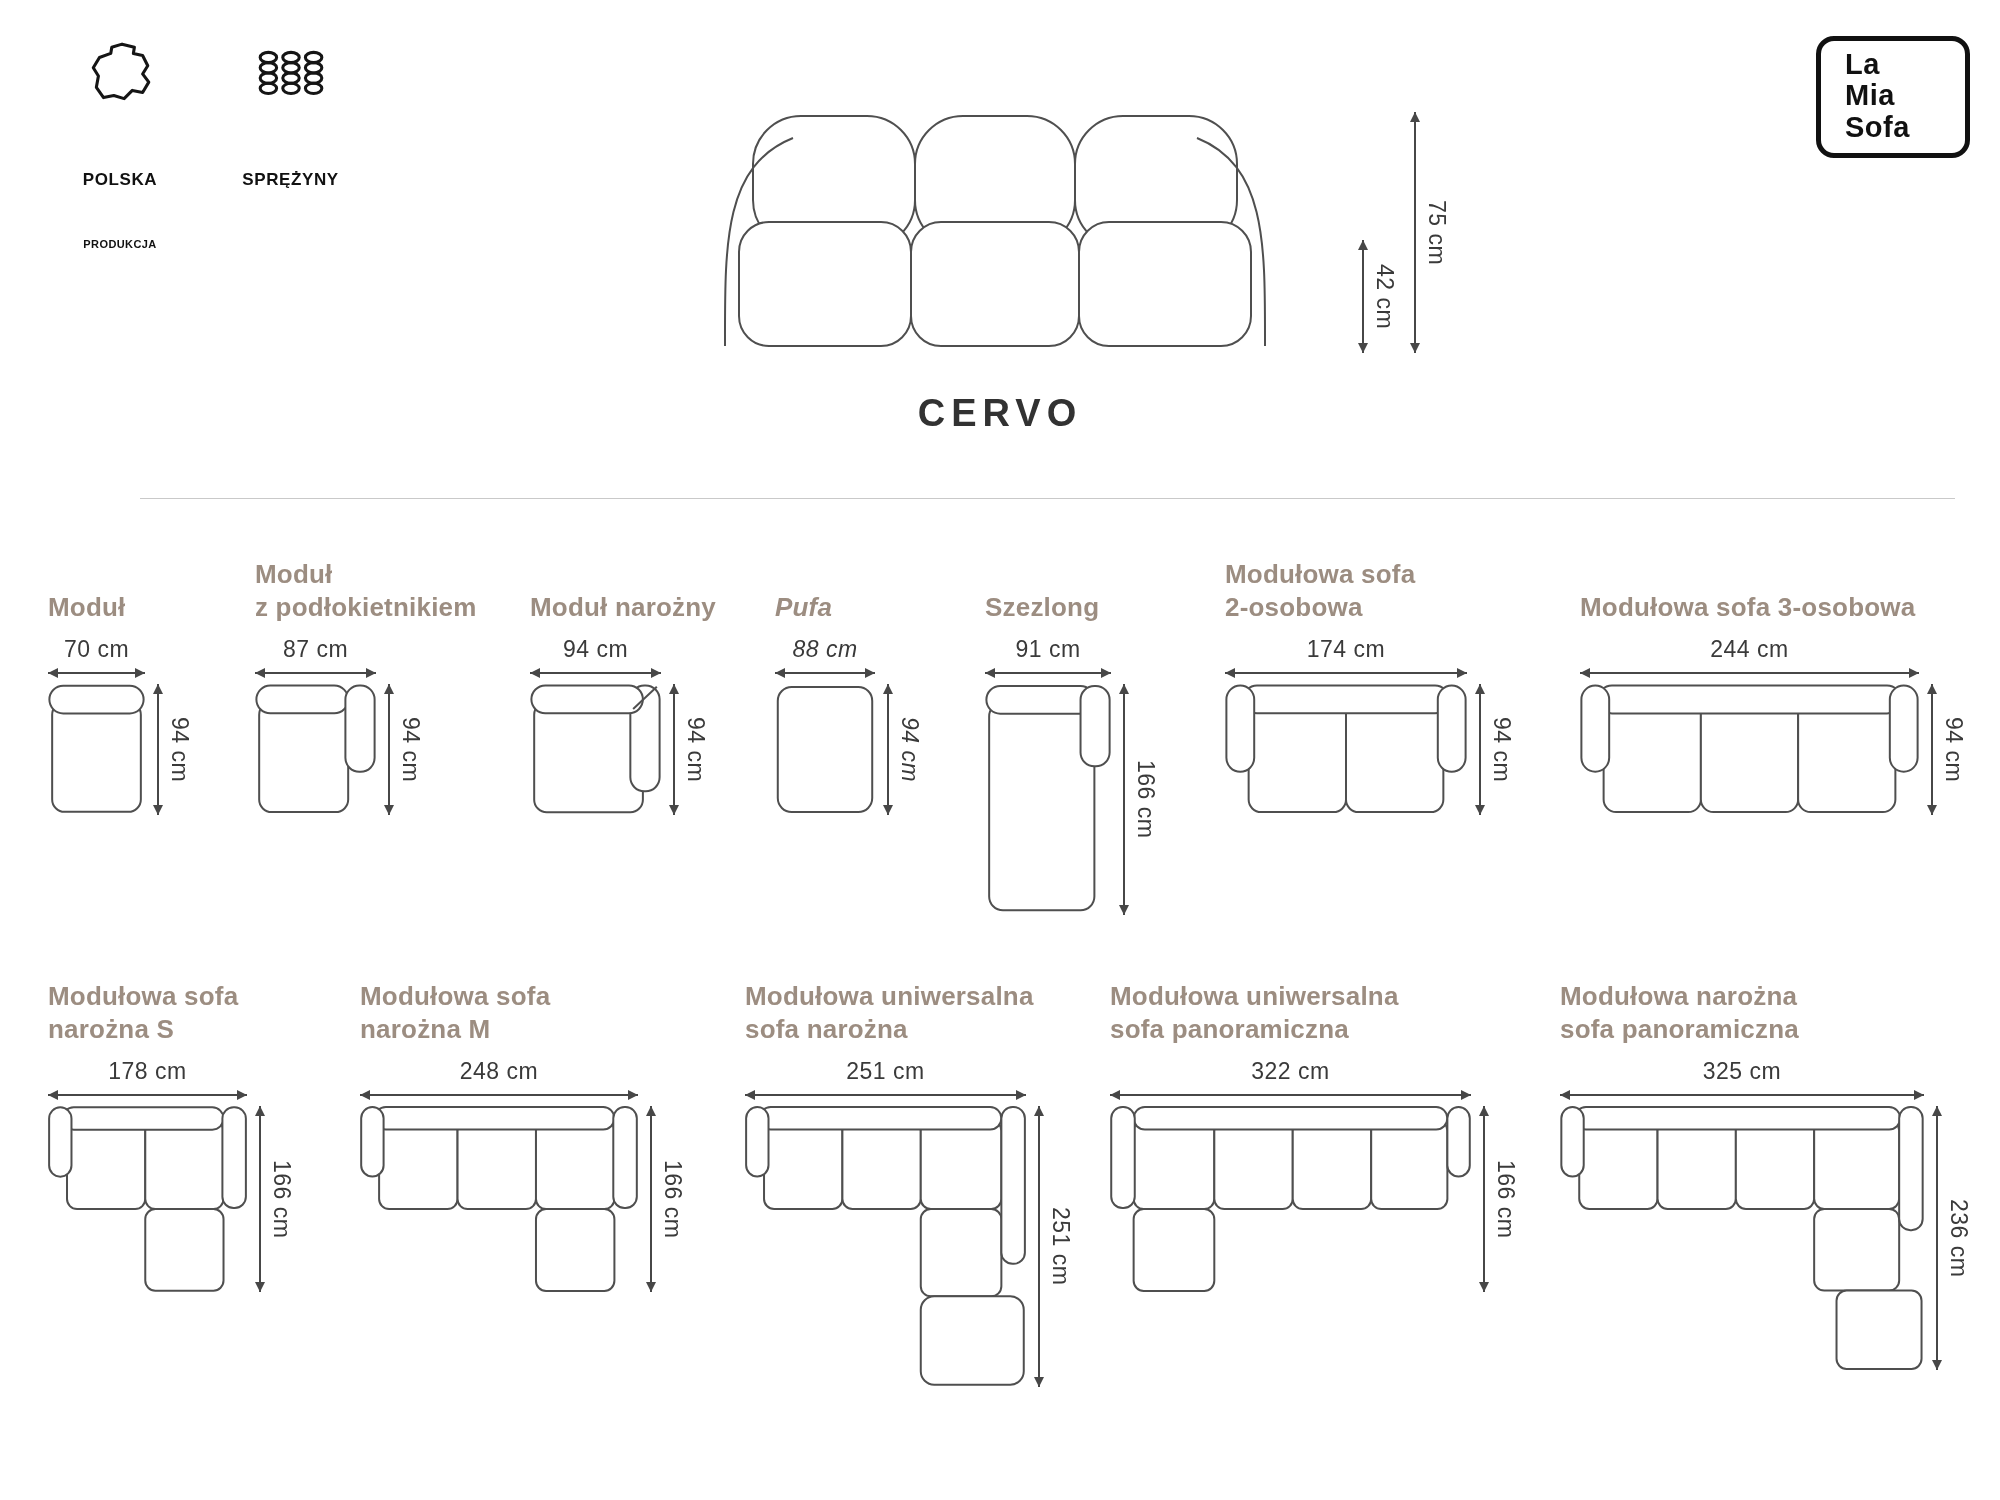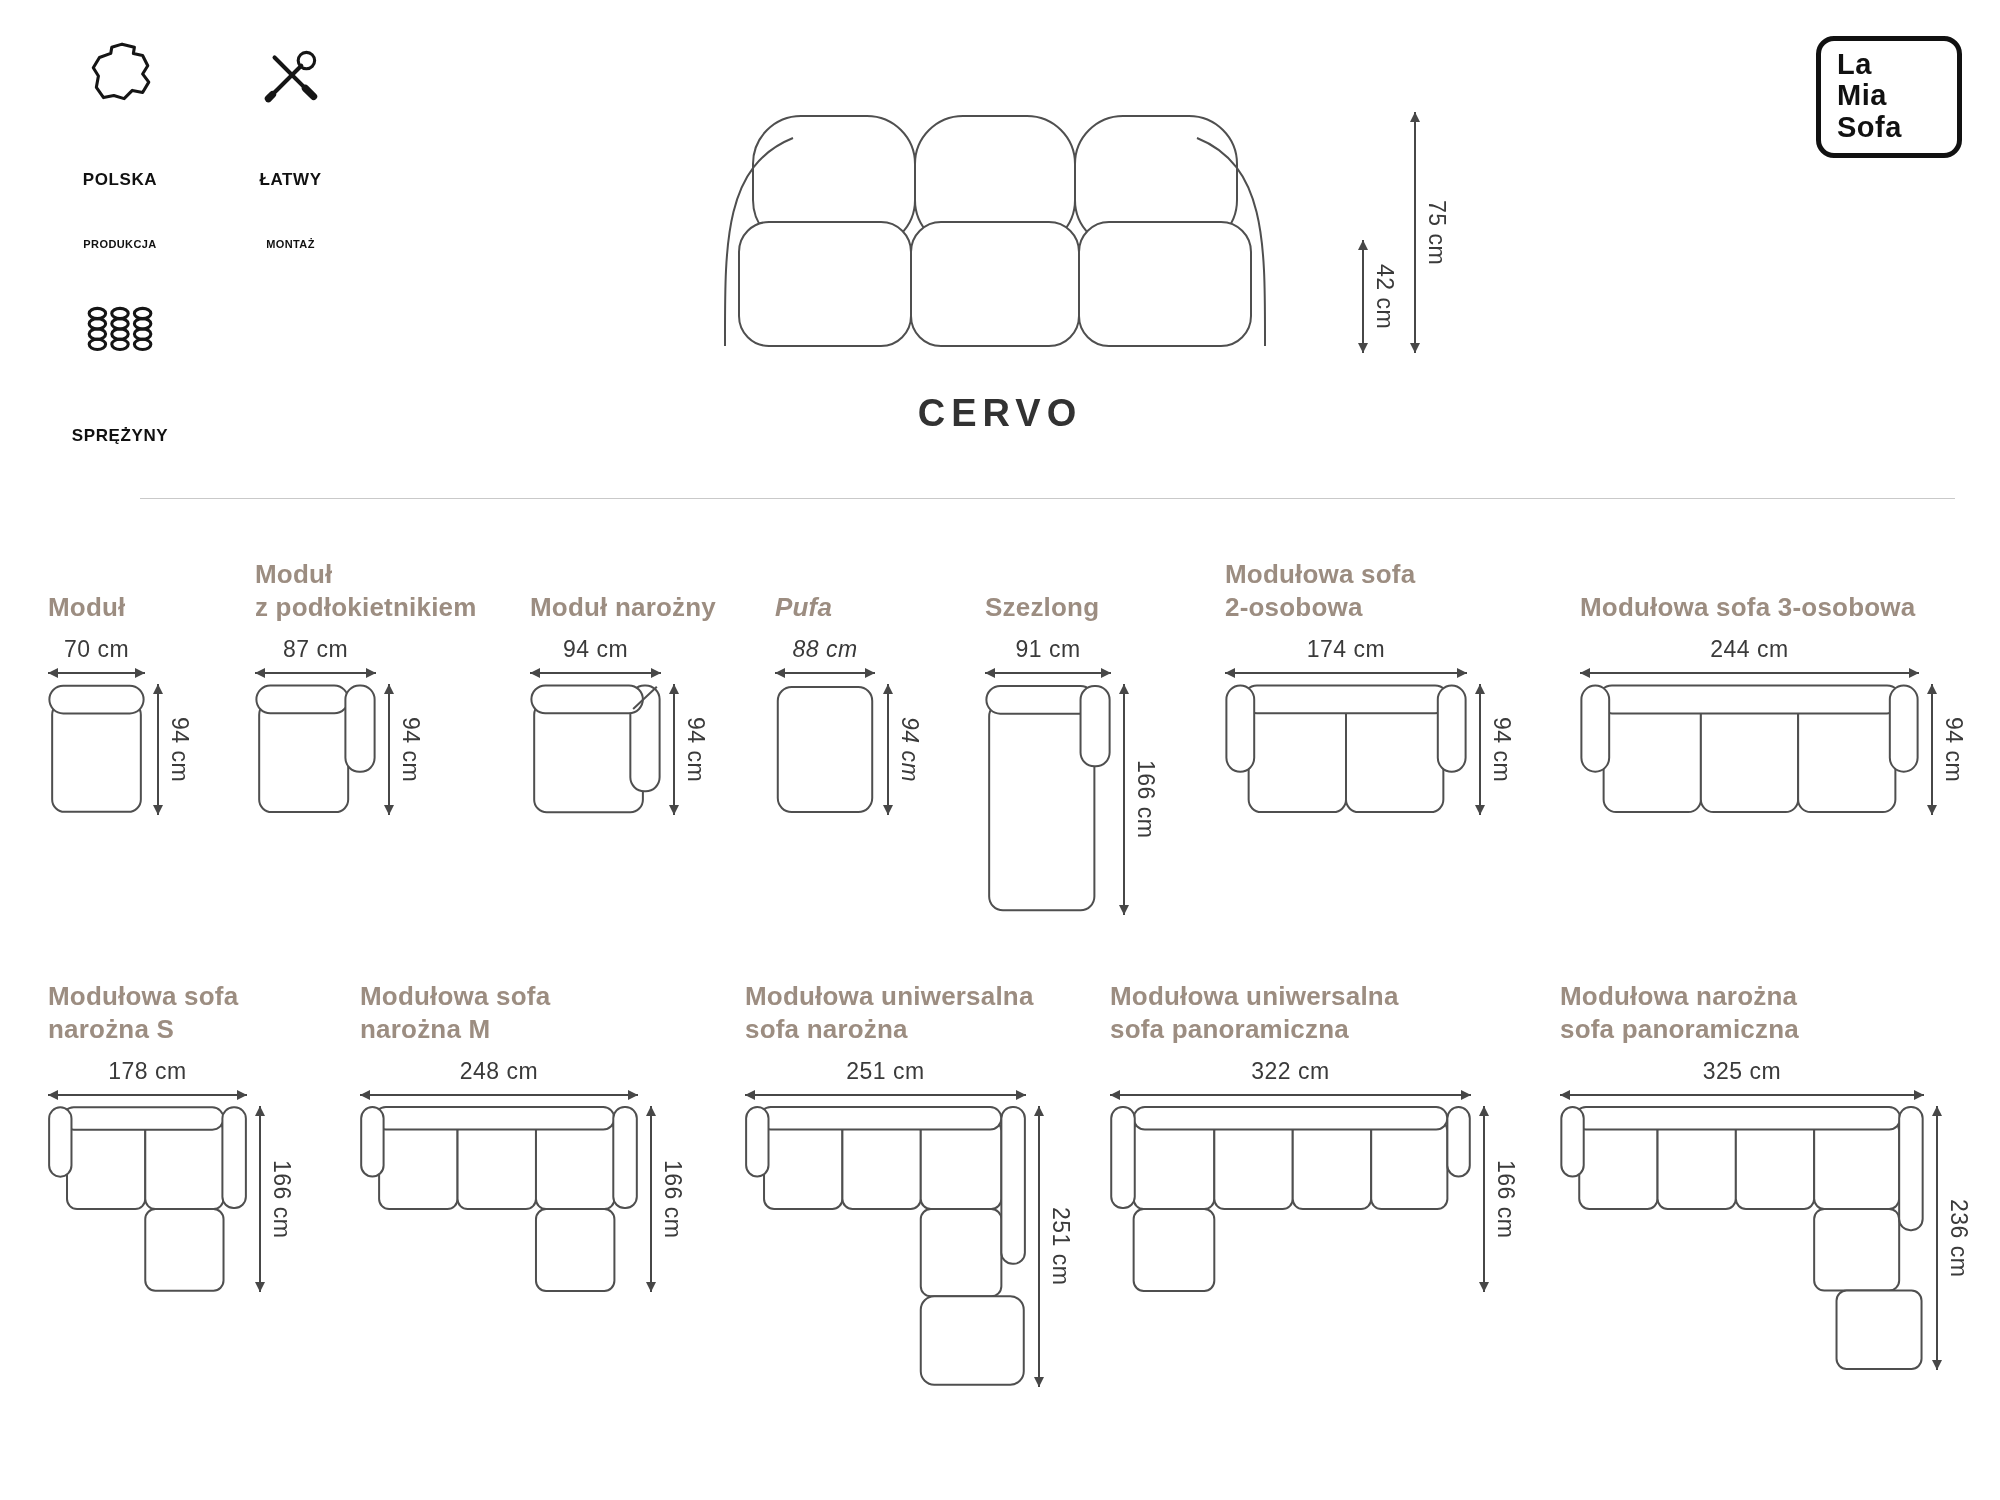--- a/index.html
+++ b/index.html
@@ -11,21 +11,21 @@
           grid-template-columns:150px 175px;column-gap:8px;row-gap:40px;}
   .badge{display:flex;flex-direction:column;align-items:center;text-align:center;gap:44px;}
   .badge-icon{height:84px;display:flex;align-items:center;justify-content:center;}
   .badge-icon svg{stroke:#151515;fill:none;stroke-width:3;stroke-linecap:round;stroke-linejoin:round;}
   .badge-title{margin-top:8px;font-size:17px;font-weight:700;letter-spacing:.6px;color:#111;white-space:nowrap;}
   .badge-sub{margin-top:4px;font-size:11px;font-weight:700;letter-spacing:.4px;color:#111;white-space:nowrap;}
   .badge--small-title .badge-title{font-size:12.5px;margin-top:6px;}
 
   
   .logo{position:absolute;left:1816px;top:36px;width:112px;border:5px solid #111;
-        border-radius:18px;padding:8px 8px 10px 16px;background:#fff;}
+        border-radius:18px;padding:8px 8px 10px 24px;background:#fff;}
   .logo-line{font-size:29px;font-weight:800;line-height:1.08;color:#111;letter-spacing:.5px;}
 
   
   .hero-svg{position:absolute;left:695px;top:106px;}
   .hero-svg rect,.hero-svg path{stroke:#4f4f4f;stroke-width:2;fill:#fff;vector-effect:non-scaling-stroke;}
   .hero-svg path{fill:none;}
   .hero-name{position:absolute;left:700px;top:392px;width:600px;text-align:center;
              font-size:38px;font-weight:600;letter-spacing:6px;color:#323232;}
 
   
@@ -72,33 +72,20 @@
         <svg width="78" height="74" viewBox="0 0 72 72">
           <path d="M28,8 L38,5 L50,8 L49,14 L58,16 L63,26 L58,34 L64,42 L58,52 L48,50 L40,58 L30,55 L20,57 L13,47 L15,36 L10,28 L16,18 L27,14 Z"></path>
         </svg>
       </span>
       <div class="badge-title">POLSKA</div>
       <div class="badge-sub">PRODUKCJA</div>
     </div>
 
 
 
-    <div class="badge">
-      <span class="badge-icon">
-        <svg width="78" height="74" viewBox="0 0 72 72">
-          <line x1="16" y1="56" x2="46" y2="26" stroke-width="4"></line>
-          <circle cx="51" cy="21" r="8"></circle>
-          <line x1="20" y1="18" x2="50" y2="48" stroke-width="4"></line>
-          <line x1="50" y1="48" x2="58" y2="56" stroke-width="7"></line>
-          <line x1="14" y1="58" x2="18" y2="54" stroke-width="7"></line>
-        </svg>
-      </span>
-      <div class="badge-title">ŁATWY</div>
-      <div class="badge-sub">MONTAŻ</div>
-    </div>
 
     <div class="badge">
       <span class="badge-icon">
         <svg width="78" height="74" viewBox="0 0 72 72" stroke-width="2.5">
           <ellipse cx="14" cy="18" rx="8" ry="5"></ellipse>
             <ellipse cx="14" cy="28" rx="8" ry="5"></ellipse>
           <ellipse cx="14" cy="38" rx="8" ry="5"></ellipse>
             <ellipse cx="14" cy="48" rx="8" ry="5"></ellipse>
           <ellipse cx="36" cy="18" rx="8" ry="5"></ellipse>
             <ellipse cx="36" cy="28" rx="8" ry="5"></ellipse>

